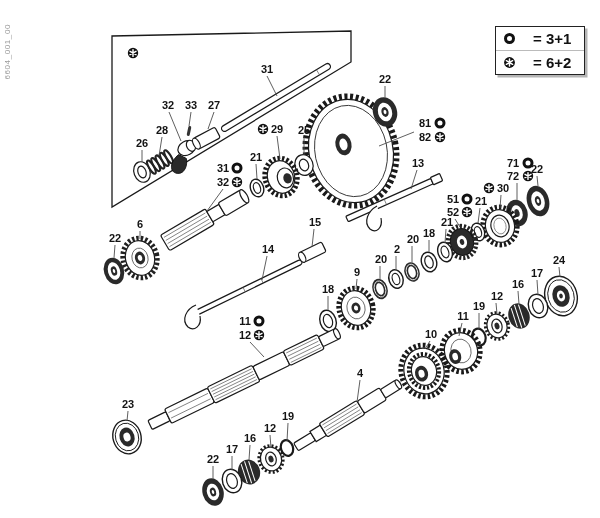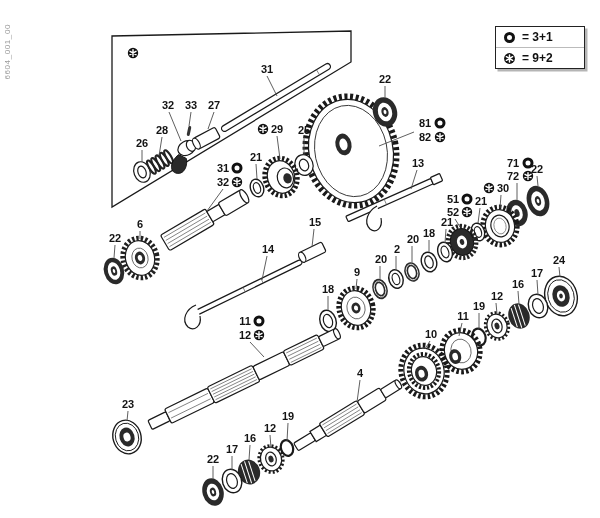--- a/index.html
+++ b/index.html
@@ -4,21 +4,21 @@
 <style>
   html,body{margin:0;padding:0;background:#fff;}
   #page{position:relative;width:600px;height:518px;background:#fff;overflow:hidden;
         font-family:"Liberation Sans",sans-serif;}
   
   #doccode{position:absolute;left:3px;top:24px;writing-mode:vertical-rl;
            transform:rotate(180deg);font-size:8px;color:#9a9a9a;letter-spacing:.6px;}
   
   #legend{position:absolute;left:495px;top:26px;width:88px;background:#fff;
           border:1.4px solid #222;box-shadow:2.5px 2.5px 0 #b5b5b5;}
-  .lrow{display:flex;align-items:center;gap:6px;padding:3px 7px;font-size:12px;
+  .lrow{display:flex;align-items:center;gap:17px;padding:3px 7px;font-size:15px;
         font-weight:bold;color:#111;}
   .lrow+.lrow{border-top:1px solid #bbb;}
   svg text.pl{font-family:"Liberation Sans",sans-serif;font-size:11px;font-weight:bold;
               fill:#141414;text-anchor:middle;}
   .pw{fill:#fff;stroke:#1a1a1a;stroke-width:1.2;}
   .pw2{fill:#fff;stroke:#1a1a1a;stroke-width:1.4;}
   .pd{fill:#2a2a2a;stroke:none;}
   .lead{stroke:#4d4d4d;stroke-width:.9;}
   .tl{stroke:#555;stroke-width:.65;}
   .box{fill:none;stroke:#1a1a1a;stroke-width:1.3;}
@@ -35,21 +35,21 @@
       <svg width="13" height="13">
         <circle cx="6.5" cy="6.5" r="4" fill="#fff" stroke="#111" stroke-width="3"></circle>
       </svg>
       <span>= 3+1</span>
     </div>
     <div class="lrow">
       <svg width="13" height="13">
         <circle cx="6.5" cy="6.5" r="5.4" fill="#111"></circle>
         <path d="M6.5,2.9 L6.5,10.1 M3.4,4.7 L9.6,8.3 M3.4,8.3 L9.6,4.7" stroke="#fff" stroke-width="1.5" stroke-linecap="round"></path>
       </svg>
-      <span>= 9+2</span>
+      <span>= 6+2</span>
     </div>
   </div>
 
   <svg width="600" height="518" viewBox="0 0 600 518" xmlns="http://www.w3.org/2000/svg">
     <defs>
       <g id="sym-ring">
           <circle r="4" fill="#fff" stroke="#111" stroke-width="3"></circle>
         </g>
       <g id="sym-star">
         <circle r="5.2" fill="#111"></circle>

